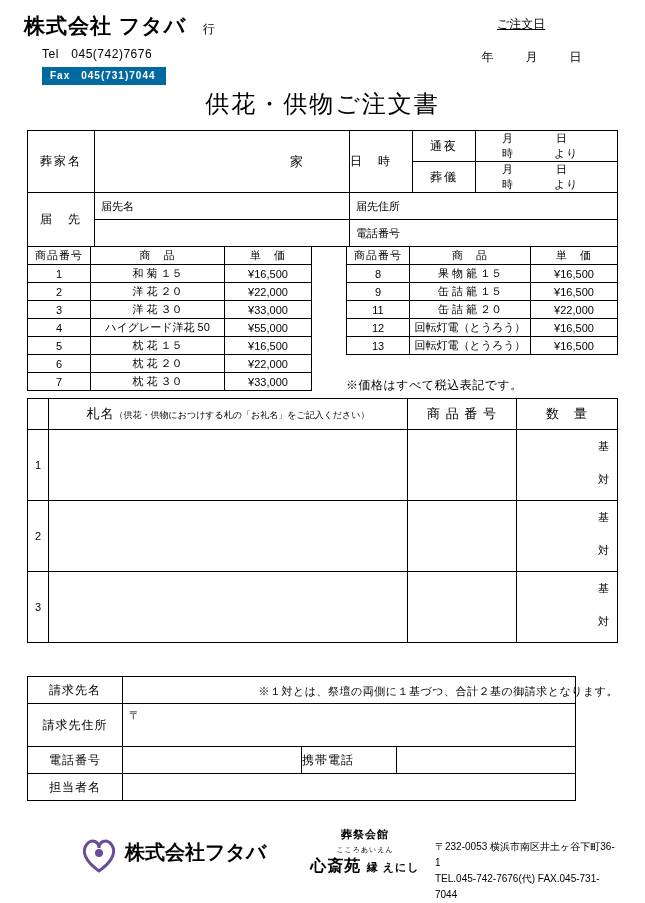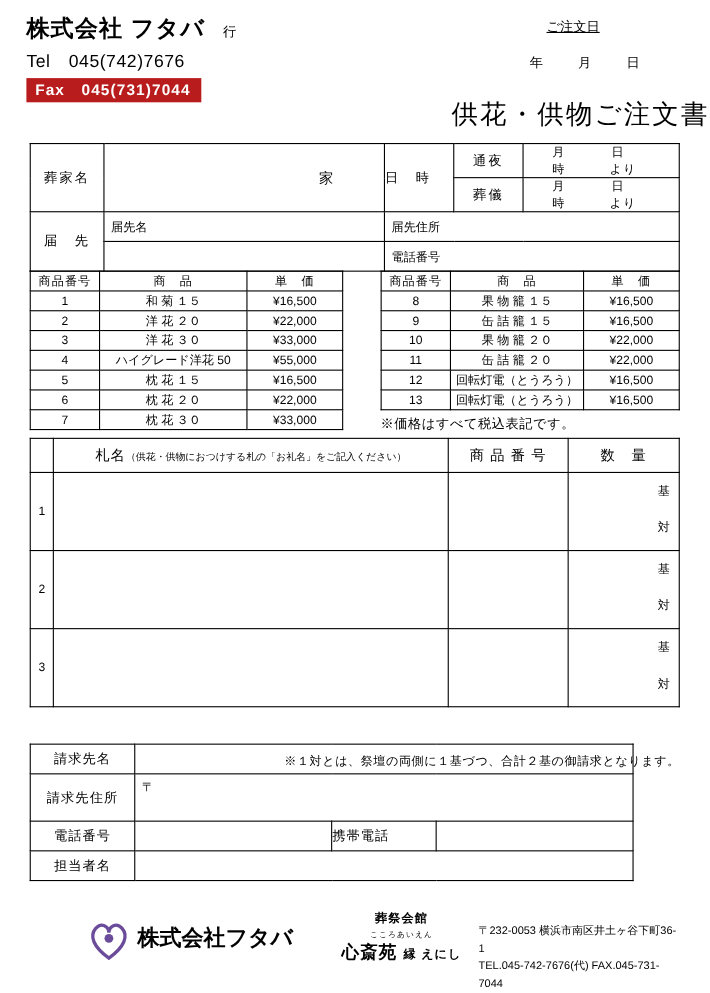--- a/index.html
+++ b/index.html
@@ -39,32 +39,34 @@
     vertical-align: bottom;
   }
   .addressee {
     font-size: 12px;
     display: inline-block;
     margin-left: 12px;
     vertical-align: bottom;
     padding-bottom: 2px;
   }
   .tel-line {
-    font-size: 16px;
+    font-size: 12px;
     margin-top: 6px;
+    margin-left: 18px;
     letter-spacing: 0.5px;
   }
   .fax-line {
     display: inline-block;
-    background: #b91c1c;
+    background: #0369a1;
     color: #fff;
-    font-size: 14px;
+    font-size: 10px;
     font-weight: bold;
     padding: 2px 10px 2px 8px;
     margin-top: 4px;
+    margin-left: 18px;
     letter-spacing: 1px;
   }
   .order-date {
     position: absolute;
     top: 4px;
     right: 0;
     font-size: 12px;
     text-align: center;
     width: 200px;
     text-decoration: underline;
@@ -76,21 +78,21 @@
     padding-left: 22px;
   }
   .order-date .ymd span { display:inline-block; width: 44px; }
 
   
   .doc-title {
     position: absolute;
     top: 88px;
     left: 0;
     width: 100%;
-    text-align: right;
+    text-align: center;
     font-size: 24px;
     letter-spacing: 2px;
     font-family: "Liberation Serif", serif;
   }
 
   
   table {
     border-collapse: collapse;
     font-size: 11px;
   }
@@ -368,25 +370,20 @@
       </tr>
       <tr>
         <td>8</td>
         <td>果 物 籠 １５</td>
         <td>¥16,500</td>
       </tr>
       <tr>
         <td>9</td>
         <td>缶 詰 籠 １５</td>
         <td>¥16,500</td>
-      </tr>
-      <tr>
-        <td>10</td>
-        <td>果 物 籠 ２０</td>
-        <td>¥22,000</td>
       </tr>
       <tr>
         <td>11</td>
         <td>缶 詰 籠 ２０</td>
         <td>¥22,000</td>
       </tr>
       <tr>
         <td>12</td>
         <td>回転灯電（とうろう）</td>
         <td>¥16,500</td>

